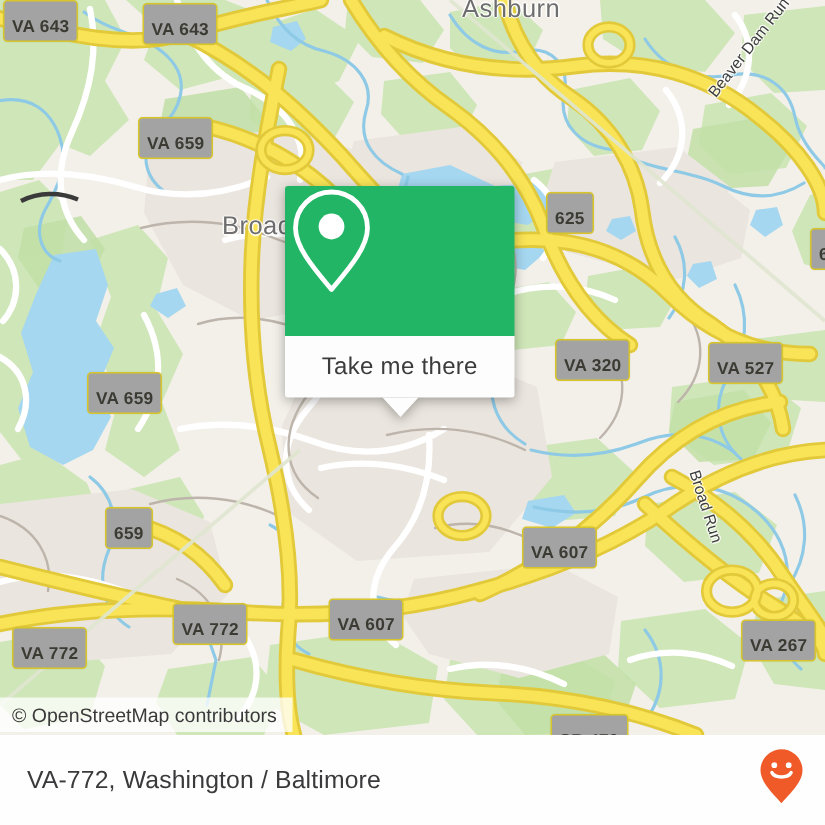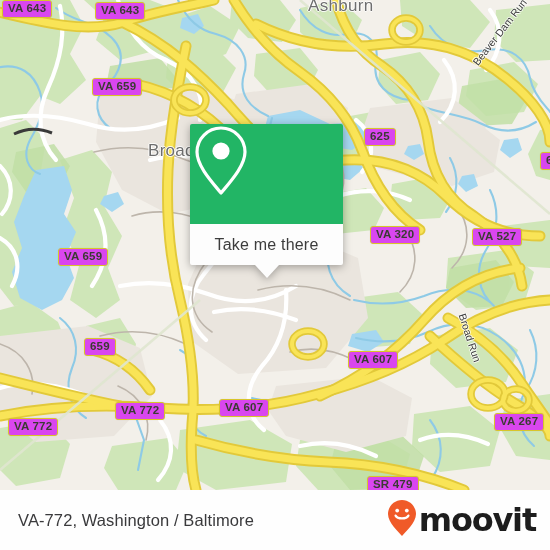--- a/index.html
+++ b/index.html
@@ -5,28 +5,28 @@
   html,body{margin:0;padding:0;background:#fff;}
   body{font-family:"Liberation Sans","DejaVu Sans",sans-serif;}
   #screen{position:relative;width:550px;height:550px;overflow:hidden;background:#f2efe9;}
 
   
   #map{position:absolute;left:0;top:0;width:550px;height:490px;overflow:hidden;background:#f3f0ea;}
   #map svg{position:absolute;left:0;top:0;display:block;}
 
   .shield{
     position:absolute;
-    background:#d946ef;
+    background:#a3a3a3;
     border:1.6px solid #d8c52a;
     border-radius:3px;
     color:#3b3b33;
     font-size:11.5px;
     font-weight:bold;
     letter-spacing:.2px;
-    padding:1px 5px 2px 5px;
+    padding:11px 5px 2px 5px;
     line-height:13px;
     white-space:nowrap;
     font-family:"Liberation Sans","DejaVu Sans",sans-serif;
     box-shadow:0 0 0 .5px rgba(0,0,0,.03);
   }
 
   .placelabel{
     position:absolute;
     color:#6e6e6e;
     font-size:17px;
@@ -328,51 +328,51 @@
     <div class="waterlabel" style="left:468px;top:312px;transform:rotate(72deg);transform-origin:0 0;">Broad Run</div>
 
     <div class="shield" style="left:2px;top:0px;">VA 643</div>
     <div class="shield" style="left:95px;top:2px;">VA 643</div>
     <div class="shield" style="left:92px;top:78px;">VA 659</div>
     <div class="shield" style="left:364px;top:128px;">625</div>
     <div class="shield" style="left:58px;top:248px;">VA 659</div>
     <div class="shield" style="left:370px;top:226px;">VA 320</div>
     <div class="shield" style="left:472px;top:228px;">VA 527</div>
     <div class="shield" style="left:540px;top:152px;">625</div>
-    <div class="shield" style="left:84px;top:338px;text-align:right;">659</div>
+    <div class="shield" style="left:70px;top:338px;text-align:right;">659</div>
     <div class="shield" style="left:348px;top:351px;">VA 607</div>
     <div class="shield" style="left:115px;top:402px;">VA 772</div>
     <div class="shield" style="left:219px;top:399px;">VA 607</div>
     <div class="shield" style="left:8px;top:418px;">VA 772</div>
     <div class="shield" style="left:494px;top:413px;">VA 267</div>
     <div class="shield" style="left:367px;top:476px;">SR 479</div>
 
     <div id="popup">
       <div class="pbody">
         <span>
           <svg width="62" height="74" viewBox="0 0 62 74" aria-hidden="true">
             <path d="M31,4 C44.3,4 55,14.7 55,28 C55,42 40,58 31,69 C22,58 7,42 7,28 C7,14.7 17.7,4 31,4 Z" fill="none" stroke="#ffffff" stroke-width="3.2" stroke-linejoin="round"></path>
             <circle cx="31" cy="27" r="8.6" fill="#ffffff"></circle>
           </svg>
         </span>
       </div>
       <div class="pfoot">Take me there</div>
       <div class="ptail"></div>
     </div>
 
+    <div id="attrib">© OpenStreetMap contributors</div>
   </div>
 
   <div id="footer">
     <div class="ftitle">VA-772, Washington / Baltimore</div>
     <div id="brand">
       <span style="display:block;">
         <svg width="30" height="38" viewBox="0 0 30 38" aria-hidden="true">
           <path d="M15,1 C22.7,1 29,7.3 29,15 C29,23.8 18.4,32.6 15,37 C11.6,32.6 1,23.8 1,15 C1,7.3 7.3,1 15,1 Z" fill="#f05a28"></path>
           <circle cx="10.2" cy="11.6" r="1.9" fill="#ffffff"></circle>
           <circle cx="19.8" cy="11.6" r="1.9" fill="#ffffff"></circle>
           <path d="M8.6,16.6 C10.6,20.4 19.4,20.4 21.4,16.6" fill="none" stroke="#ffffff" stroke-width="2.3" stroke-linecap="round"></path>
         </svg>
       </span>
-      <span class="bword">moovit</span>
     </div>
   </div>
 
 </div>
 
 </body></html>

